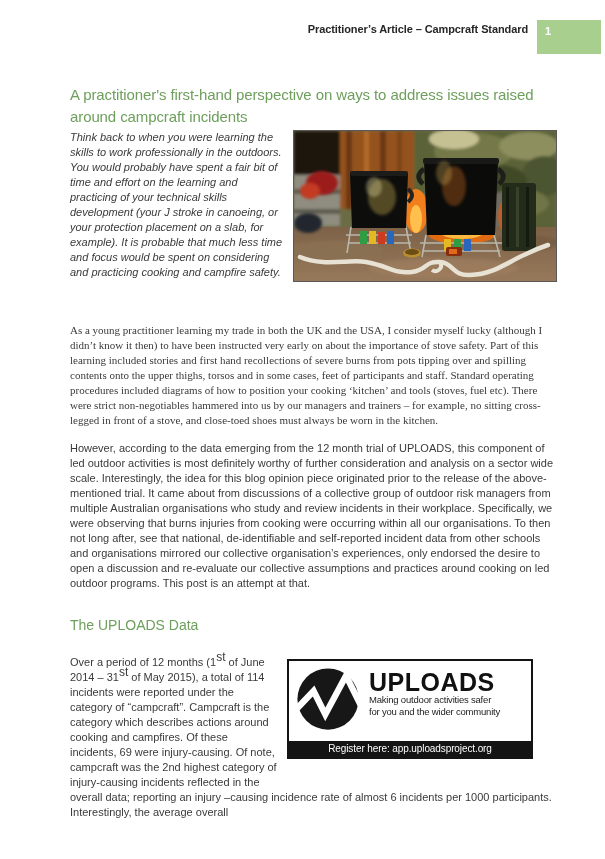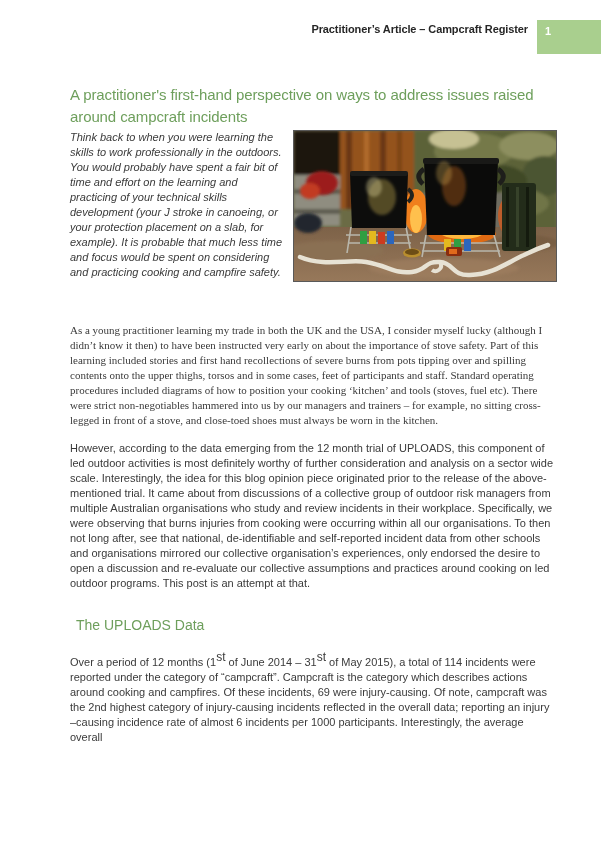--- a/index.html
+++ b/index.html
@@ -31,21 +31,21 @@
   .bodytext{font-size:11px;line-height:15px;letter-spacing:0;color:var(--body-text);}
   .sec1{position:absolute;top:130px;left:70px;width:487px;font-style:italic;}
   .photo-wrap{
     float:right;width:264px;height:152px;margin:0 0 6px 10px;
     border:1px solid #595959;box-sizing:border-box;background:#6b6b45;
   }
   .photo-wrap svg{display:block;width:100%;height:100%;}
   .para2{position:absolute;top:323px;left:70px;width:489px;font-family:Liberation Serif, serif;}
   .para3{position:absolute;top:441px;left:70px;width:489px;}
   .heading2{
-    position:absolute;top:617px;left:76px;font-size:14px;color:var(--accent-green);
+    position:absolute;top:617px;left:70px;font-size:14px;color:var(--accent-green);
   }
   .sec2{position:absolute;top:655px;left:70px;width:487px;}
   sup{font-size:12px;vertical-align:super;line-height:0;}
   b{font-weight:normal;}
   
   .logo-box{
     float:right;width:246px;height:100px;margin:4px 24px 22px 10px;
     border:2px solid #141414;box-sizing:border-box;background:#fff;position:relative;
   }
   .logo-top{display:flex;align-items:flex-start;height:78px;}
@@ -59,21 +59,21 @@
   .logo-bar{
     position:absolute;left:0;right:0;bottom:0;height:16px;background:#141414;
     color:#fff;font-size:10px;line-height:16px;text-align:center;letter-spacing:-0.1px;
   }
 </style>
 </head>
 <body>
 
 <div class="page">
 
-  <div class="header-title">Practitioner’s Article – Campcraft Register</div>
+  <div class="header-title">Practitioner’s Article – Campcraft Standard</div>
   <div class="page-num-box">
     <span>1</span>
   </div>
 
   <div class="doc-title">A practitioner's first-hand perspective on ways to address issues raised around campcraft incidents</div>
 
   <div class="sec1 bodytext">
     <div class="photo-wrap">
       <svg viewBox="0 0 262 150" preserveAspectRatio="none">
         <defs>
@@ -166,16 +166,30 @@
     <span>Think back to when you were learning the skills to work professionally in the outdoors.  You would probably have spent a fair bit of time and effort on the learning and practicing of your technical skills development (your J stroke in canoeing, or your protection placement on a slab, for example). It is probable that much less time and focus would be spent on considering and practicing cooking and campfire safety.</span>
   </div>
 
   <div class="para2 bodytext">As a young practitioner learning my trade in both the UK and the USA, I consider myself lucky (although I didn’t know it then) to have been instructed very early on about the importance of stove safety. Part of this learning included stories and first hand recollections of severe burns from pots tipping over and spilling contents onto the upper thighs, torsos and in some cases, feet of participants and staff. Standard operating procedures included diagrams of how to position your cooking ‘kitchen’ and tools (stoves, fuel etc). There were strict non-negotiables hammered into us by our managers and trainers – for example, no sitting cross-legged in front of a stove, and close-toed shoes must always be worn in the kitchen.</div>
 
   <div class="para3 bodytext"><span>However, according to the data emerging from the 12 month trial of UPLOADS, this component of led outdoor activities is most definitely worthy of further consideration and analysis on a sector wide scale. Interestingly, the idea for this blog opinion piece originated prior to the release of the above-mentioned trial. It came about from discussions of a collective group of outdoor risk managers from multiple Australian organisations who study and review incidents in their workplace. Specifically, we were observing that burns injuries from cooking were occurring within </span><b>all</b><span> our organisations. To then not long after, see that national, de-identifiable and self-reported incident data from other schools and organisations mirrored our collective organisation’s experiences, only endorsed the desire to open a discussion and re-evaluate our collective assumptions and practices around cooking on led outdoor programs. This post is an attempt at that.</span></div>
 
   <div class="heading2">The UPLOADS Data</div>
 
   <div class="sec2 bodytext">
+    <div class="logo-box">
+      <div class="logo-top">
+        <svg class="logo-mark" viewBox="0 0 80 80" width="72" height="72">
+          <circle cx="40" cy="39" r="34" fill="#171717"></circle>
+          <polyline points="5,50 24,30 37,56 60,13 77,47" fill="none" stroke="#ffffff" stroke-width="7"></polyline>
+        </svg>
+        <div class="logo-text">
+          <div class="logo-name">UPLOADS</div>
+          <div class="logo-tagline">Making outdoor activities safer</div>
+          <div class="logo-tagline">for you and the wider community</div>
+        </div>
+      </div>
+      <div class="logo-bar">Register here:  app.uploadsproject.org</div>
+    </div>
     <span>Over a period of 12 months (1</span><sup>st</sup><span> of June 2014 – 31</span><sup>st</sup><span> of May 2015), a total of 114 incidents were reported under the category of “campcraft”. Campcraft is the category which describes actions around cooking and campfires. Of these incidents, 69 were injury-causing. Of note, campcraft was the 2nd highest category of injury-causing incidents reflected in the overall data; reporting an injury –causing incidence rate of almost 6 incidents per 1000 participants. Interestingly, the average overall</span>
   </div>
 
 </div>
 
 </body></html>

